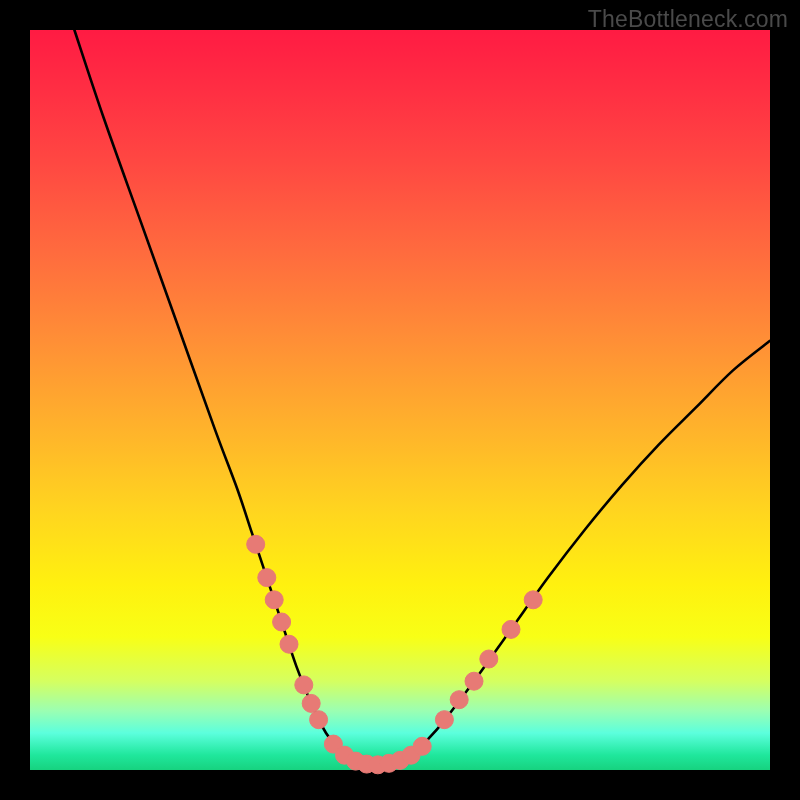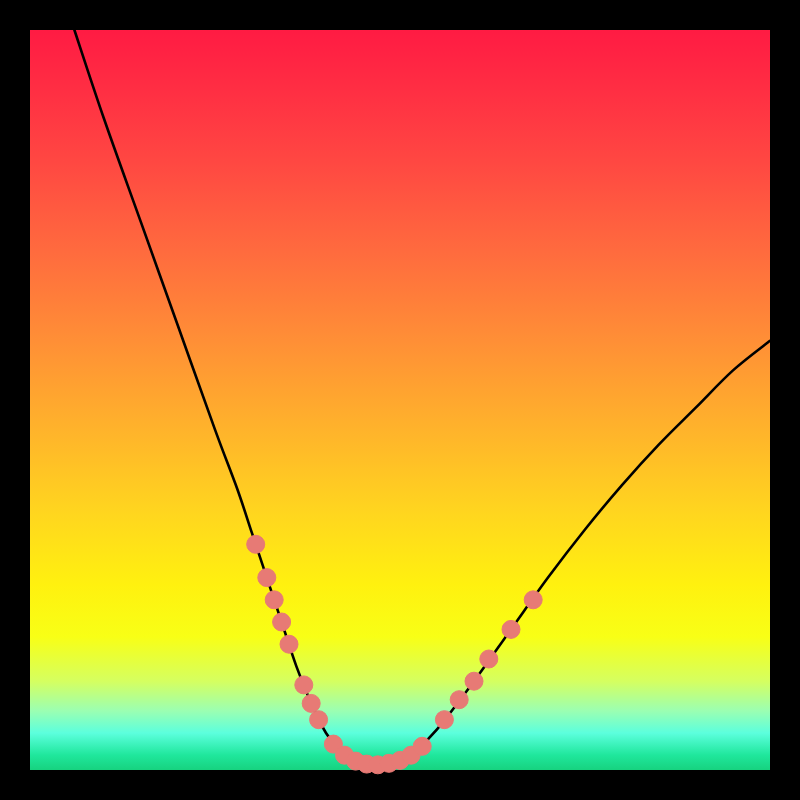--- a/index.html
+++ b/index.html
@@ -57,20 +57,21 @@
     top: 0; left: 0;
     width: 740px;
     height: 740px;
     overflow: visible;
   }
 </style>
 </head>
 <body>
 
 <div class="frame">
+  <div class="watermark">TheBottleneck.com</div>
 
   <div class="plot-area">
     <svg class="curve" viewBox="0 0 740 740" preserveAspectRatio="none">
       <path id="curve-path" fill="none" stroke="#000000" stroke-width="2.6" stroke-linecap="round" stroke-linejoin="round" d="M 44.40 0.00 C 49.33 14.80, 62.90 56.73, 74.00 88.80 C 85.10 120.87, 98.67 157.87, 111.00 192.40 C 123.33 226.93, 135.67 261.47, 148.00 296.00 C 160.33 330.53, 175.13 372.47, 185.00 399.60 C 194.87 426.73, 201.03 441.53, 207.20 458.80 C 213.37 476.07, 217.07 488.40, 222.00 503.20 C 226.93 518.00, 231.87 532.80, 236.80 547.60 C 241.73 562.40, 246.67 577.20, 251.60 592.00 C 256.53 606.80, 261.47 622.83, 266.40 636.40 C 271.33 649.97, 276.27 662.30, 281.20 673.40 C 286.13 684.50, 291.07 694.98, 296.00 703.00 C 300.93 711.02, 305.87 716.81, 310.80 721.50 C 315.73 726.19, 320.67 728.90, 325.60 731.12 C 330.53 733.34, 335.47 734.20, 340.40 734.82 C 345.33 735.44, 350.27 735.44, 355.20 734.82 C 360.13 734.20, 365.07 733.34, 370.00 731.12 C 374.93 728.90, 378.63 726.80, 384.80 721.50 C 390.97 716.20, 397.13 711.02, 407.00 699.30 C 416.87 687.58, 431.67 667.85, 444.00 651.20 C 456.33 634.55, 468.67 616.67, 481.00 599.40 C 493.33 582.13, 505.67 564.25, 518.00 547.60 C 530.33 530.95, 542.67 514.92, 555.00 499.50 C 567.33 484.08, 579.67 469.28, 592.00 455.10 C 604.33 440.92, 616.67 427.35, 629.00 414.40 C 641.33 401.45, 653.67 389.73, 666.00 377.40 C 678.33 365.07, 690.67 351.50, 703.00 340.40 C 715.33 329.30, 733.83 315.73, 740.00 310.80"></path>
       <g id="markers">
           <circle cx="225.70" cy="514.30" r="9" fill="#e77a75" stroke="#e77a75"></circle>
           <circle cx="236.80" cy="547.60" r="9" fill="#e77a75" stroke="#e77a75"></circle>
           <circle cx="244.20" cy="569.80" r="9" fill="#e77a75" stroke="#e77a75"></circle>
           <circle cx="251.60" cy="592.00" r="9" fill="#e77a75" stroke="#e77a75"></circle>
           <circle cx="259.00" cy="614.20" r="9" fill="#e77a75" stroke="#e77a75"></circle>

